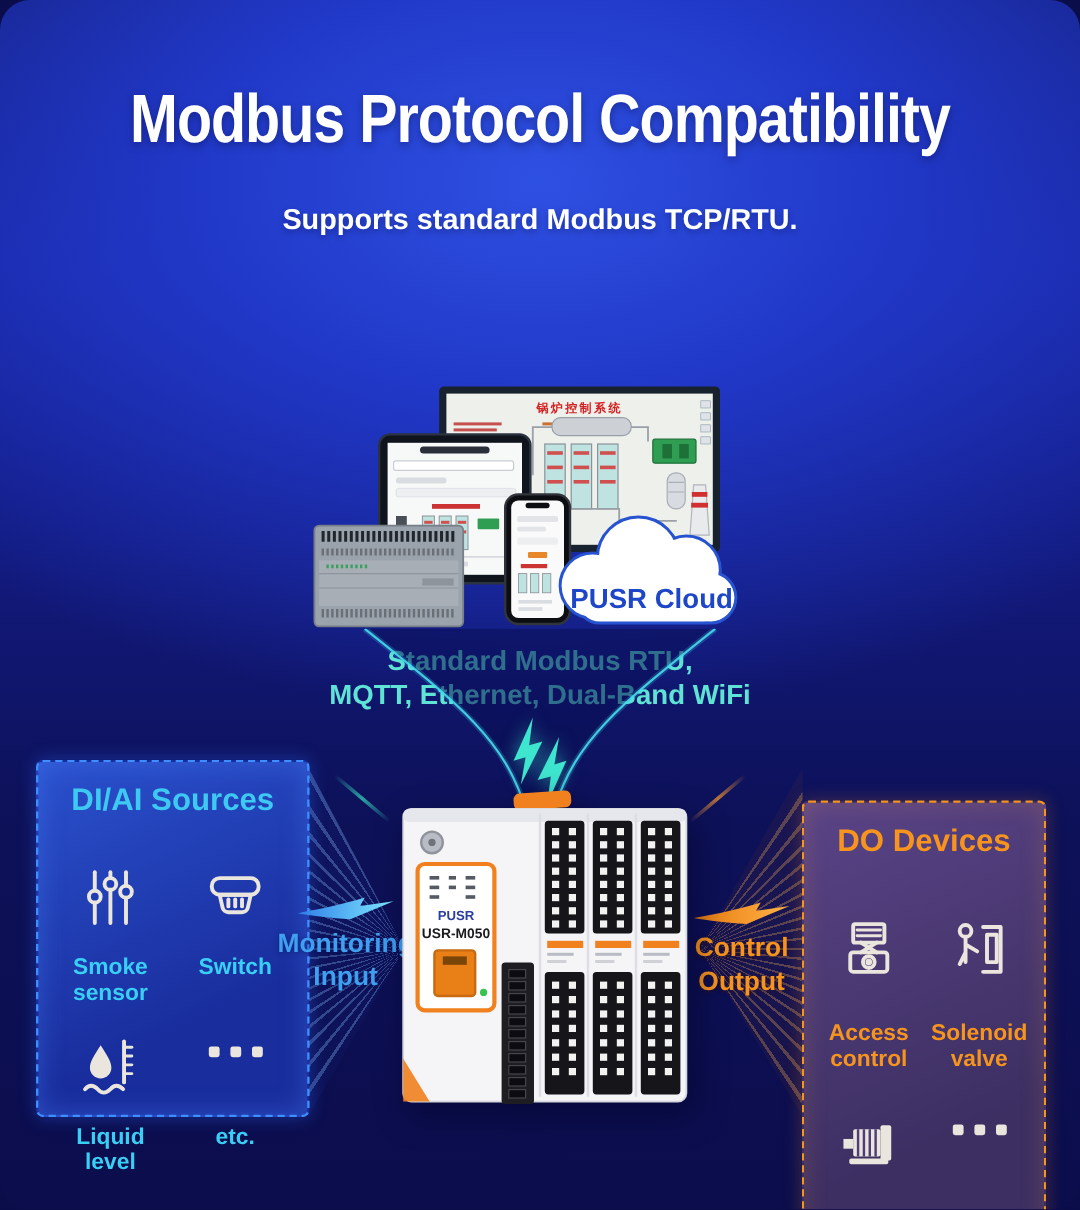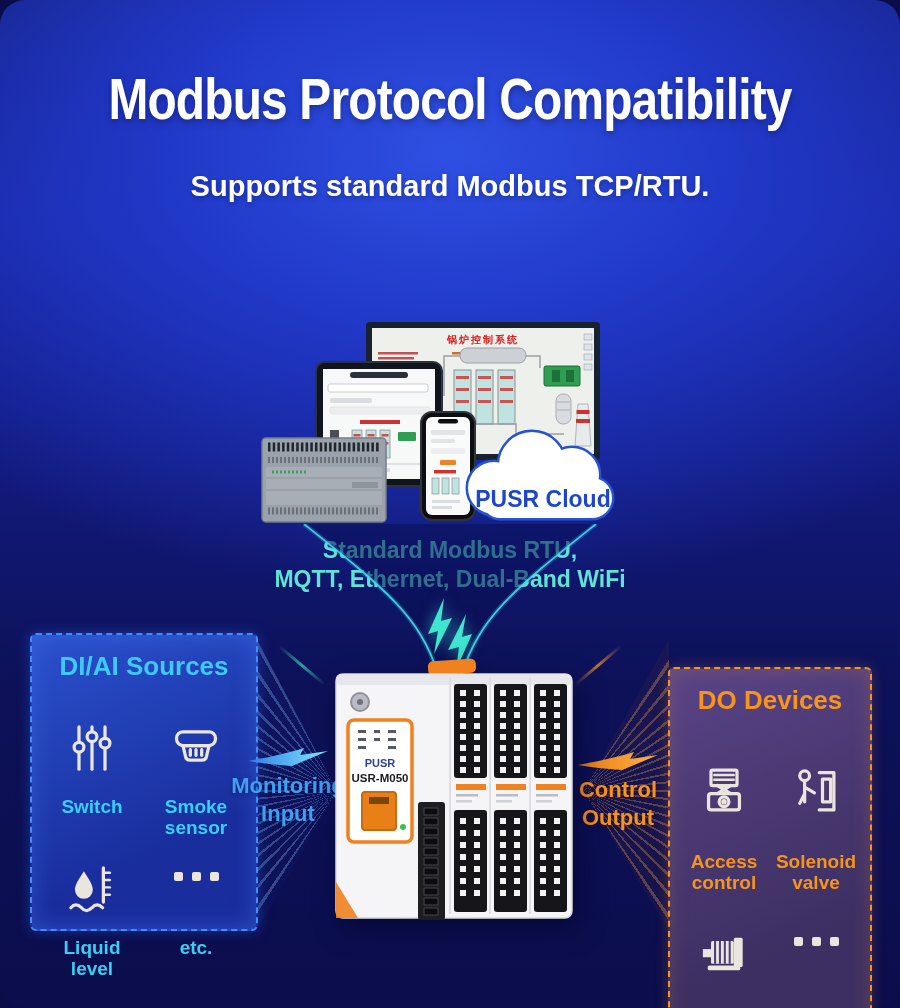--- a/index.html
+++ b/index.html
@@ -5,21 +5,21 @@
   html,body{margin:0;padding:0;}
   body{font-family:"Liberation Sans",sans-serif;background:#0b0d4a;}
   .stage{position:relative;width:900px;height:1008px;overflow:hidden;
     background:
       radial-gradient(78% 44% at 50% 15%, rgba(46,80,226,1) 0%, rgba(33,57,202,.95) 42%, rgba(18,26,118,0) 100%),
       linear-gradient(180deg,#131c74 0%,#16219a 22%,#121a7e 45%,#0d1158 68%,#0b0d4c 100%); border-radius: 25px;}
   .abs{position:absolute;}
   .ctr{text-align:center;width:100%;left:0;}
   .page-title{top:66px;font-size:57px;font-weight:900;color:#ffffff;letter-spacing:-1px;
     transform:scaleX(.84);text-shadow:0 3px 8px rgba(0,0,40,.35);white-space:nowrap;}
-  .subtitle{font-size:29px;font-weight:600;color:#ffffff;text-shadow:0 2px 5px rgba(0,0,40,.3);}
+  .subtitle{font-size:24px;font-weight:600;color:#ffffff;text-shadow:0 2px 5px rgba(0,0,40,.3);}
   .sub1{top:170px;} .sub2{top:220px;}
   .link-text{top:536px;font-size:23px;font-weight:600;color:#5fe3d4;line-height:1.25;}
   
   .funnel{left:288px;top:524px;width:324px;height:152px;}
   
   .sync{left:424px;top:596px;width:52px;height:76px;filter:drop-shadow(0 0 7px rgba(60,230,210,.55));}
   
   .panel{border-radius:6px;box-sizing:border-box;}
   .panel-left{left:30px;top:633px;width:228px;height:298px;border:2px dashed #3d8fff;
     background:linear-gradient(155deg,rgba(44,84,210,.96) 0%,rgba(26,47,160,.96) 70%);
@@ -237,22 +237,22 @@
       </div>
       <div class="cell-icon">
         <svg width="56" height="52" viewBox="0 0 64 64" fill="none" stroke="#eae6de" stroke-width="4" stroke-linecap="round" stroke-linejoin="round">
           <rect x="8" y="12" width="48" height="17" rx="8"></rect>
           <path d="M16 29 h32 l-3 13 a6 6 0 0 1 -6 5 h-14 a6 6 0 0 1 -6 -5 z"></path>
           <line x1="25" y1="34" x2="25" y2="41"></line>
             <line x1="32" y1="34" x2="32" y2="41"></line>
             <line x1="39" y1="34" x2="39" y2="41"></line>
         </svg>
       </div>
+      <div class="cell-label lbl-cyan">Smoke sensor</div>
       <div class="cell-label lbl-cyan">Switch</div>
-      <div class="cell-label lbl-cyan">Smoke sensor</div>
       <div class="cell-icon">
         <svg width="54" height="52" viewBox="0 0 64 64" fill="none" stroke="#eae6de" stroke-width="4" stroke-linecap="round">
           <path d="M22 10 c7 11 11 17 11 23 a11 11 0 1 1 -22 0 c0 -6 4 -12 11 -23 Z" fill="#eae6de" stroke="none"></path>
           <line x1="46" y1="6" x2="46" y2="48"></line>
           <line x1="46" y1="12" x2="54" y2="12" stroke-width="3"></line>
             <line x1="46" y1="21" x2="54" y2="21" stroke-width="3"></line>
           <line x1="46" y1="30" x2="54" y2="30" stroke-width="3"></line>
             <line x1="46" y1="39" x2="54" y2="39" stroke-width="3"></line>
           <path d="M6 55 q6 -7 13 0 q6 7 13 0 q6 -7 13 0"></path>
         </svg>

